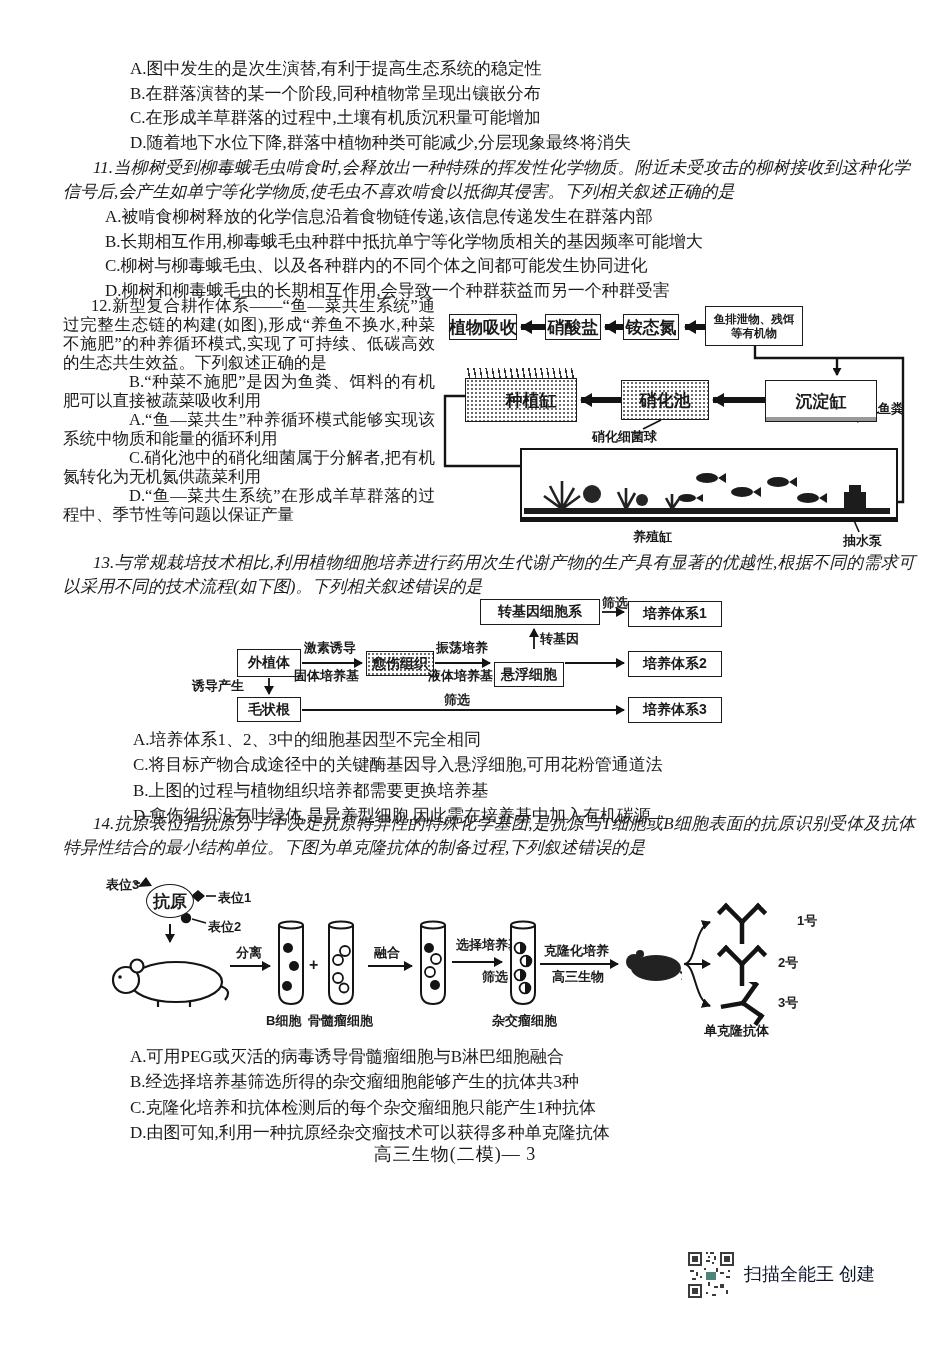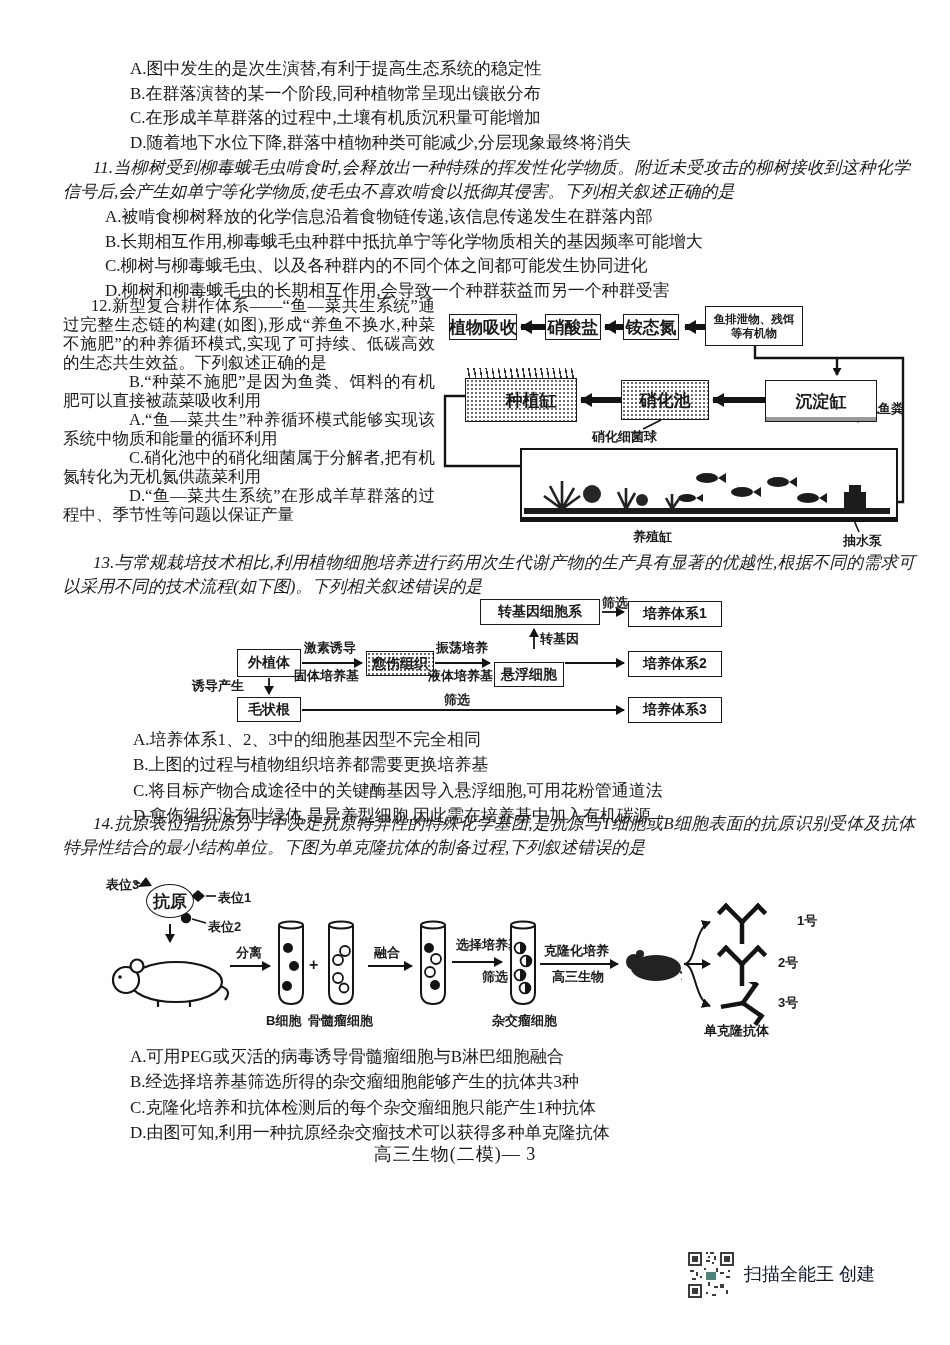--- a/index.html
+++ b/index.html
@@ -162,22 +162,22 @@
     <div class="dbox q13b" style="left:312px;top:54px;width:70px;height:25px;margin-top:11px;">悬浮细胞</div>
     <div class="dbox q13b" style="left:446px;top:54px;width:94px;height:26px;">培养体系2</div>
     <div class="dlabel" style="left:10px;top:80px;">诱导产生</div>
     <div class="dbox q13b" style="left:55px;top:100px;width:64px;height:25px;">毛状根</div>
     <div class="dlabel" style="left:262px;top:94px;">筛选</div>
     <div class="dbox q13b" style="left:446px;top:100px;width:94px;height:26px;">培养体系3</div>
   </div>
 
   <div class="sec opts13" style="left:133px;top:727px;">
     <div class="optline">A.培养体系1、2、3中的细胞基因型不完全相同</div>
+    <div class="optline">C.将目标产物合成途径中的关键酶基因导入悬浮细胞,可用花粉管通道法</div>
     <div class="optline">B.上图的过程与植物组织培养都需要更换培养基</div>
-    <div class="optline">C.将目标产物合成途径中的关键酶基因导入悬浮细胞,可用花粉管通道法</div>
     <div class="optline">D.愈伤组织没有叶绿体,是异养型细胞,因此需在培养基中加入有机碳源</div>
   </div>
 
   <div class="sec" style="left:63px;top:812px;width:852px;">
     <p class="stem">14.抗原表位指抗原分子中决定抗原特异性的特殊化学基团,是抗原与T细胞或B细胞表面的抗原识别受体及抗体特异性结合的最小结构单位。下图为单克隆抗体的制备过程,下列叙述错误的是</p>
   </div>
 
   <div class="sec" style="left:78px;top:874px;width:844px;height:172px;">
     <svg class="abs" style="left:0;top:0;" width="844" height="172">
       <defs>

